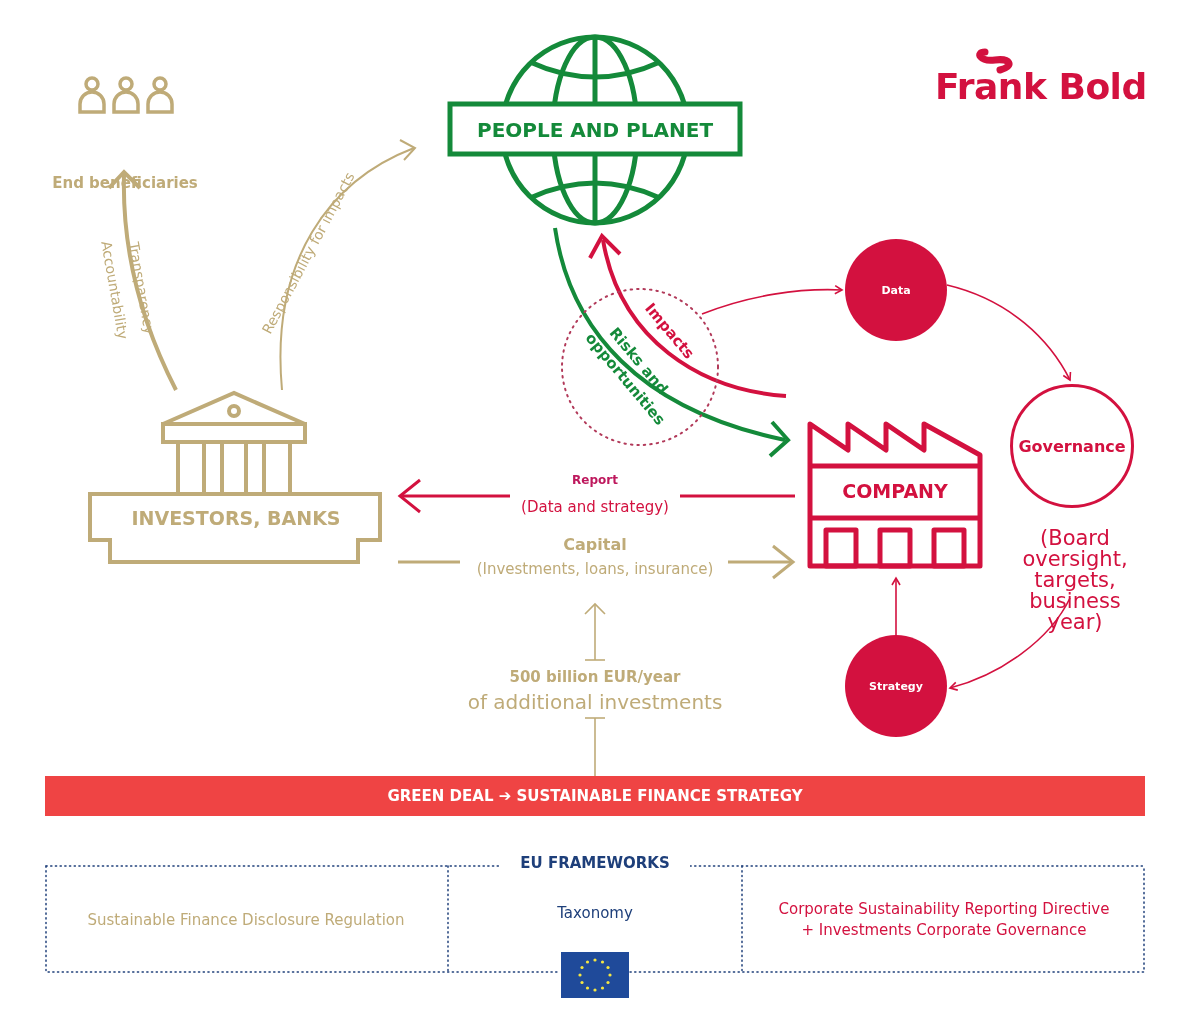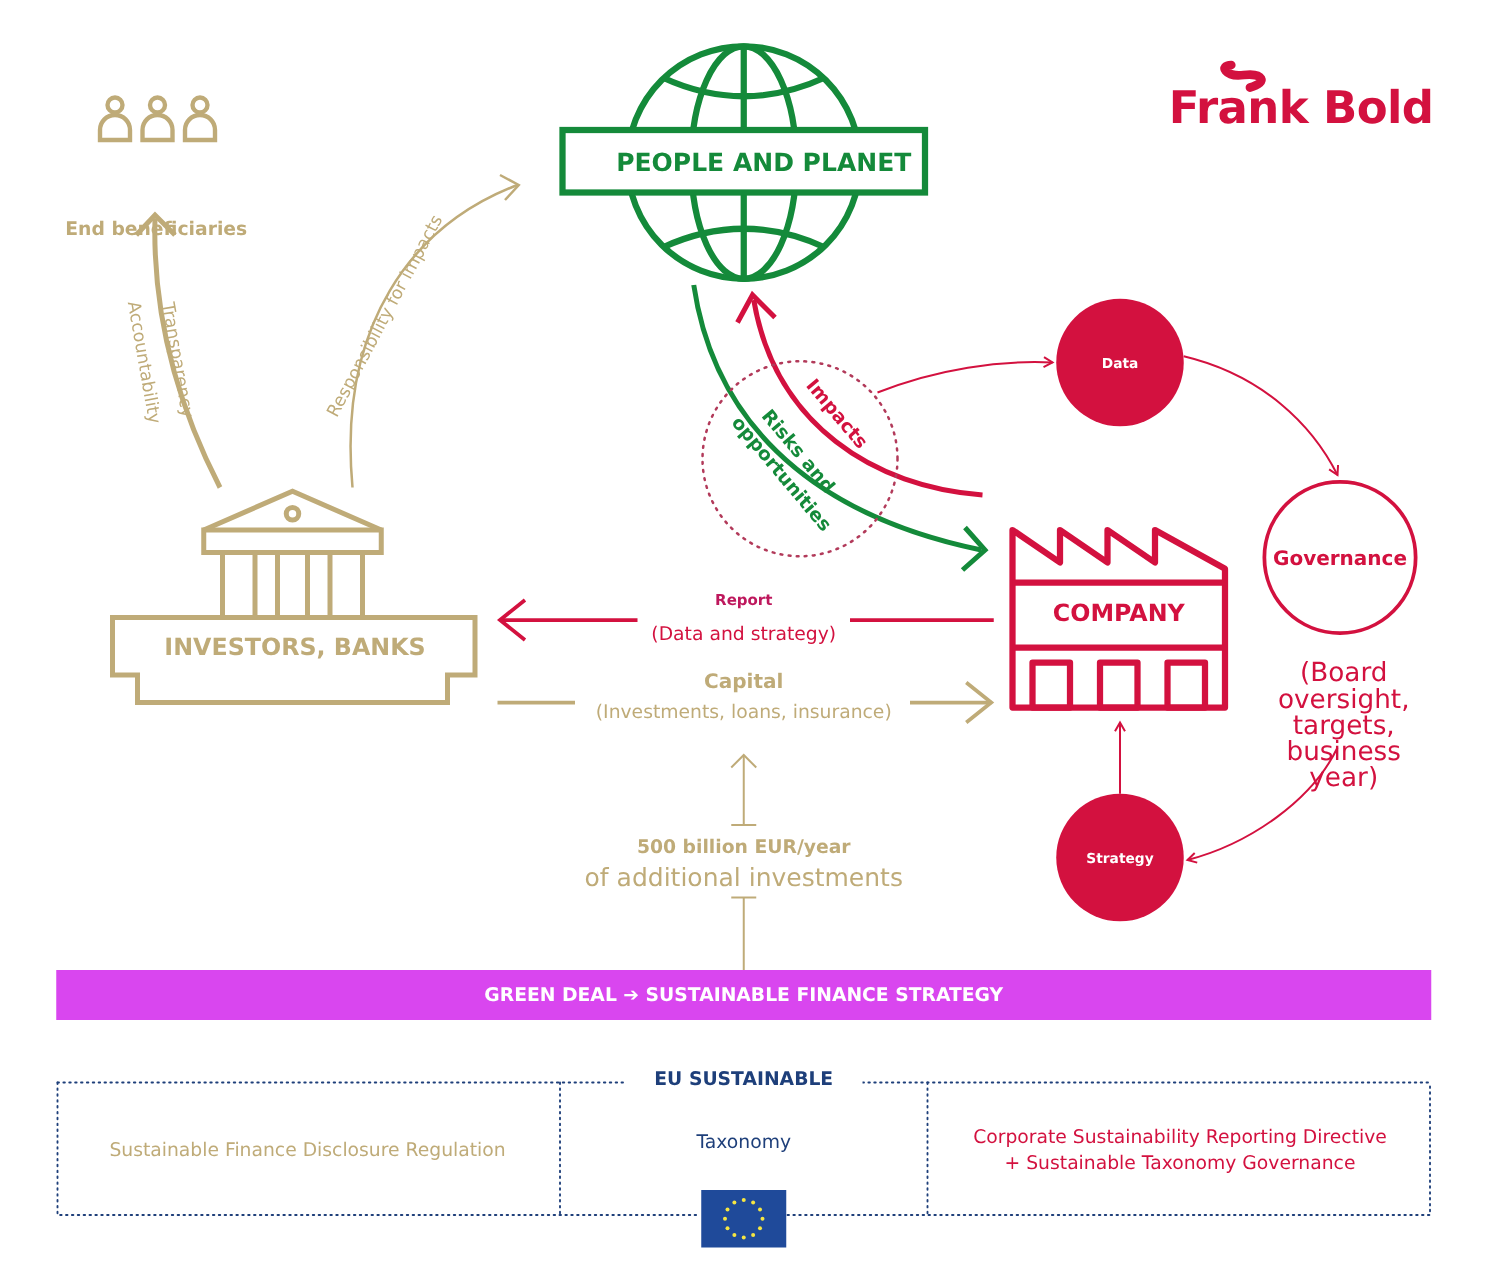--- a/index.html
+++ b/index.html
@@ -8,42 +8,42 @@
   svg#diagram { position: absolute; left: 0; top: 0; }
   .abs { position: absolute; }
   .gold { color: #bfab78; }
   .red { color: #d3113f; }
   .green { color: #148a3a; }
   .bold { font-weight: bold; }
   .center { text-align: center; }
 
   #beneficiaries-label { left: 30px; top: 130px; width: 190px; font-size: 15px; margin-top: 44px; }
   #brand-logo-text { left: 935px; top: 66px; font-size: 36px; font-weight: bold; letter-spacing: -0.5px; color: #d3113f; }
-  #people-planet-label { left: 448px; top: 118px; width: 294px; font-size: 20px; font-weight: bold; color: #148a3a; margin-left: 16px; }
+  #people-planet-label { left: 448px; top: 118px; width: 294px; font-size: 20px; font-weight: bold; color: #148a3a; }
   #investors-label { left: 96px; top: 506px; width: 280px; font-size: 19px; line-height: 24px; font-weight: bold; color: #bfab78; }
   #company-label { left: 812px; top: 480px; width: 166px; font-size: 19px; font-weight: bold; color: #d3113f; }
 
   #report-title { left: 495px; top: 473px; width: 200px; font-size: 12px; font-weight: bold; color: #be185d; }
   #report-sub { left: 495px; top: 498px; width: 200px; font-size: 15px; color: #d3113f; }
   #capital-title { left: 445px; top: 535px; width: 300px; font-size: 16px; font-weight: bold; color: #bfab78; }
   #capital-sub { left: 445px; top: 560px; width: 300px; font-size: 15px; color: #bfab78; }
 
   #invest-amount { left: 460px; top: 668px; width: 270px; font-size: 15px; font-weight: bold; color: #bfab78; }
   #invest-sub { left: 460px; top: 690px; width: 270px; font-size: 20px; color: #bfab78; }
 
   .node-red { position: absolute; border-radius: 50%; background: #d3113f; color: #ffffff;
               font-weight: bold; font-size: 11px; display: flex; align-items: center; justify-content: center; }
   #data-node { left: 845px; top: 239px; width: 102px; height: 102px; }
   #strategy-node { left: 845px; top: 635px; width: 102px; height: 102px; }
   #governance-node { left: 1010px; top: 384px; width: 124px; height: 124px; border-radius: 50%;
               border: 3px solid #d3113f; box-sizing: border-box; color: #d3113f; font-weight: bold; font-size: 16px;
               display: flex; align-items: center; justify-content: center; text-align: center; }
   #governance-sub { left: 995px; top: 528px; width: 160px; font-size: 21px; line-height: 21px; color: #d3113f; }
 
-  #green-deal-bar { left: 45px; top: 776px; width: 1100px; height: 40px; background: #d946ef;
+  #green-deal-bar { left: 45px; top: 776px; width: 1100px; height: 40px; background: #ef4444;
               color: #ffffff; font-weight: bold; font-size: 15px; display: flex; align-items: center; justify-content: center; }
 
   #frameworks-title { left: 500px; top: 854px; width: 190px; font-size: 15px; font-weight: bold; color: #1e3f7a; background: #fff; }
   .fw-cell { position: absolute; display: flex; align-items: center; justify-content: center; text-align: center; font-size: 15px; }
   #fw-sfdr { left: 48px; top: 870px; width: 396px; height: 100px; color: #bfab78; }
   #fw-taxonomy { left: 450px; top: 870px; width: 290px; height: 86px; color: #1e3f7a; }
   #fw-csrd { left: 745px; top: 870px; width: 398px; height: 100px; color: #d3113f; line-height: 21px; }
 
   #eu-flag { left: 561px; top: 952px; width: 68px; height: 46px; background: #1f4a9a; }
 
@@ -193,31 +193,31 @@
   <div>year)</div>
 </div>
 <div id="strategy-node" class="node-red">
   <span>Strategy</span>
 </div>
 
 <div id="green-deal-bar" class="abs">
   <span>GREEN DEAL ➔ SUSTAINABLE FINANCE STRATEGY</span>
 </div>
 
-<div id="frameworks-title" class="abs center">EU SUSTAINABLE</div>
+<div id="frameworks-title" class="abs center">EU FRAMEWORKS</div>
 <div id="fw-sfdr" class="fw-cell">
   <span>Sustainable Finance Disclosure Regulation</span>
 </div>
 <div id="fw-taxonomy" class="fw-cell">
   <span>Taxonomy</span>
 </div>
 <div id="fw-csrd" class="fw-cell">
   <div>
     <div>Corporate Sustainability Reporting Directive</div>
-    <div>+ Sustainable Taxonomy Governance</div>
+    <div>+ Investments Corporate Governance</div>
   </div>
 </div>
 
 <div id="eu-flag" class="abs" style="background: rgb(31, 74, 154);"><svg width="68" height="46">
       <circle cx="49.0" cy="23.0" r="1.6" fill="#f5e642"></circle>
       <circle cx="47.0" cy="30.5" r="1.6" fill="#f5e642"></circle>
       <circle cx="41.5" cy="36.0" r="1.6" fill="#f5e642"></circle>
       <circle cx="34.0" cy="38.0" r="1.6" fill="#f5e642"></circle>
       <circle cx="26.5" cy="36.0" r="1.6" fill="#f5e642"></circle>
       <circle cx="21.0" cy="30.5" r="1.6" fill="#f5e642"></circle>

